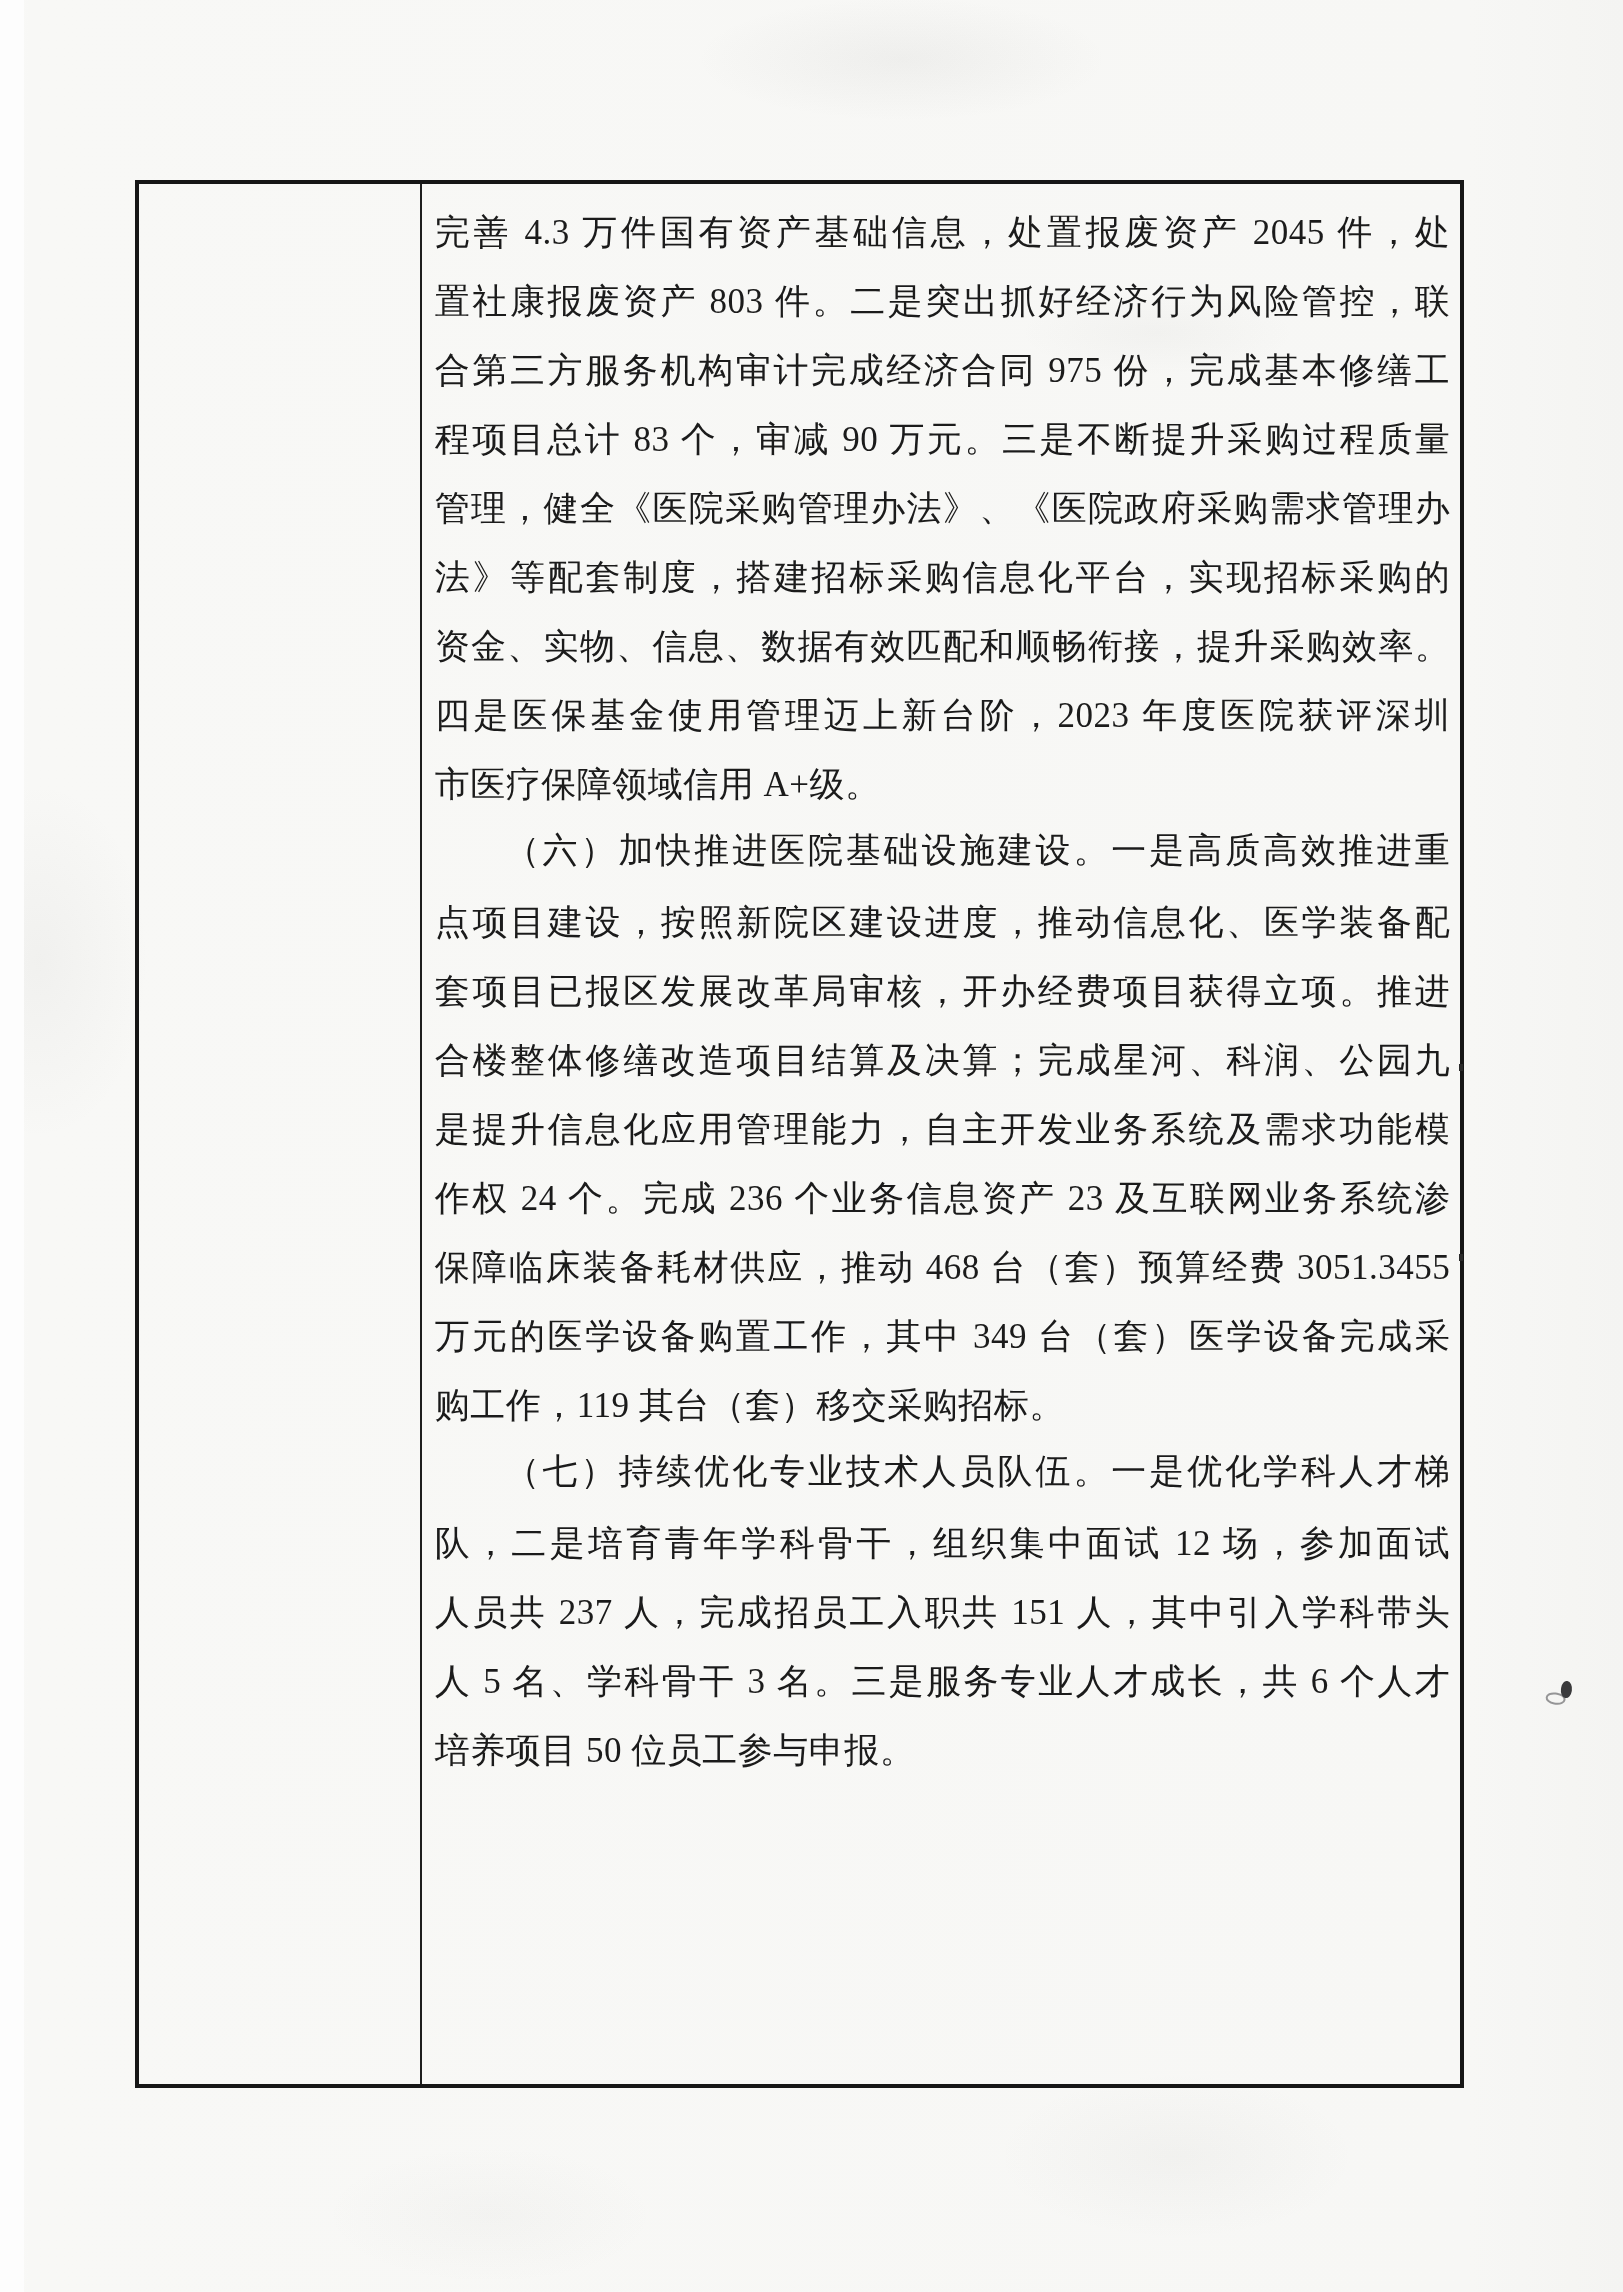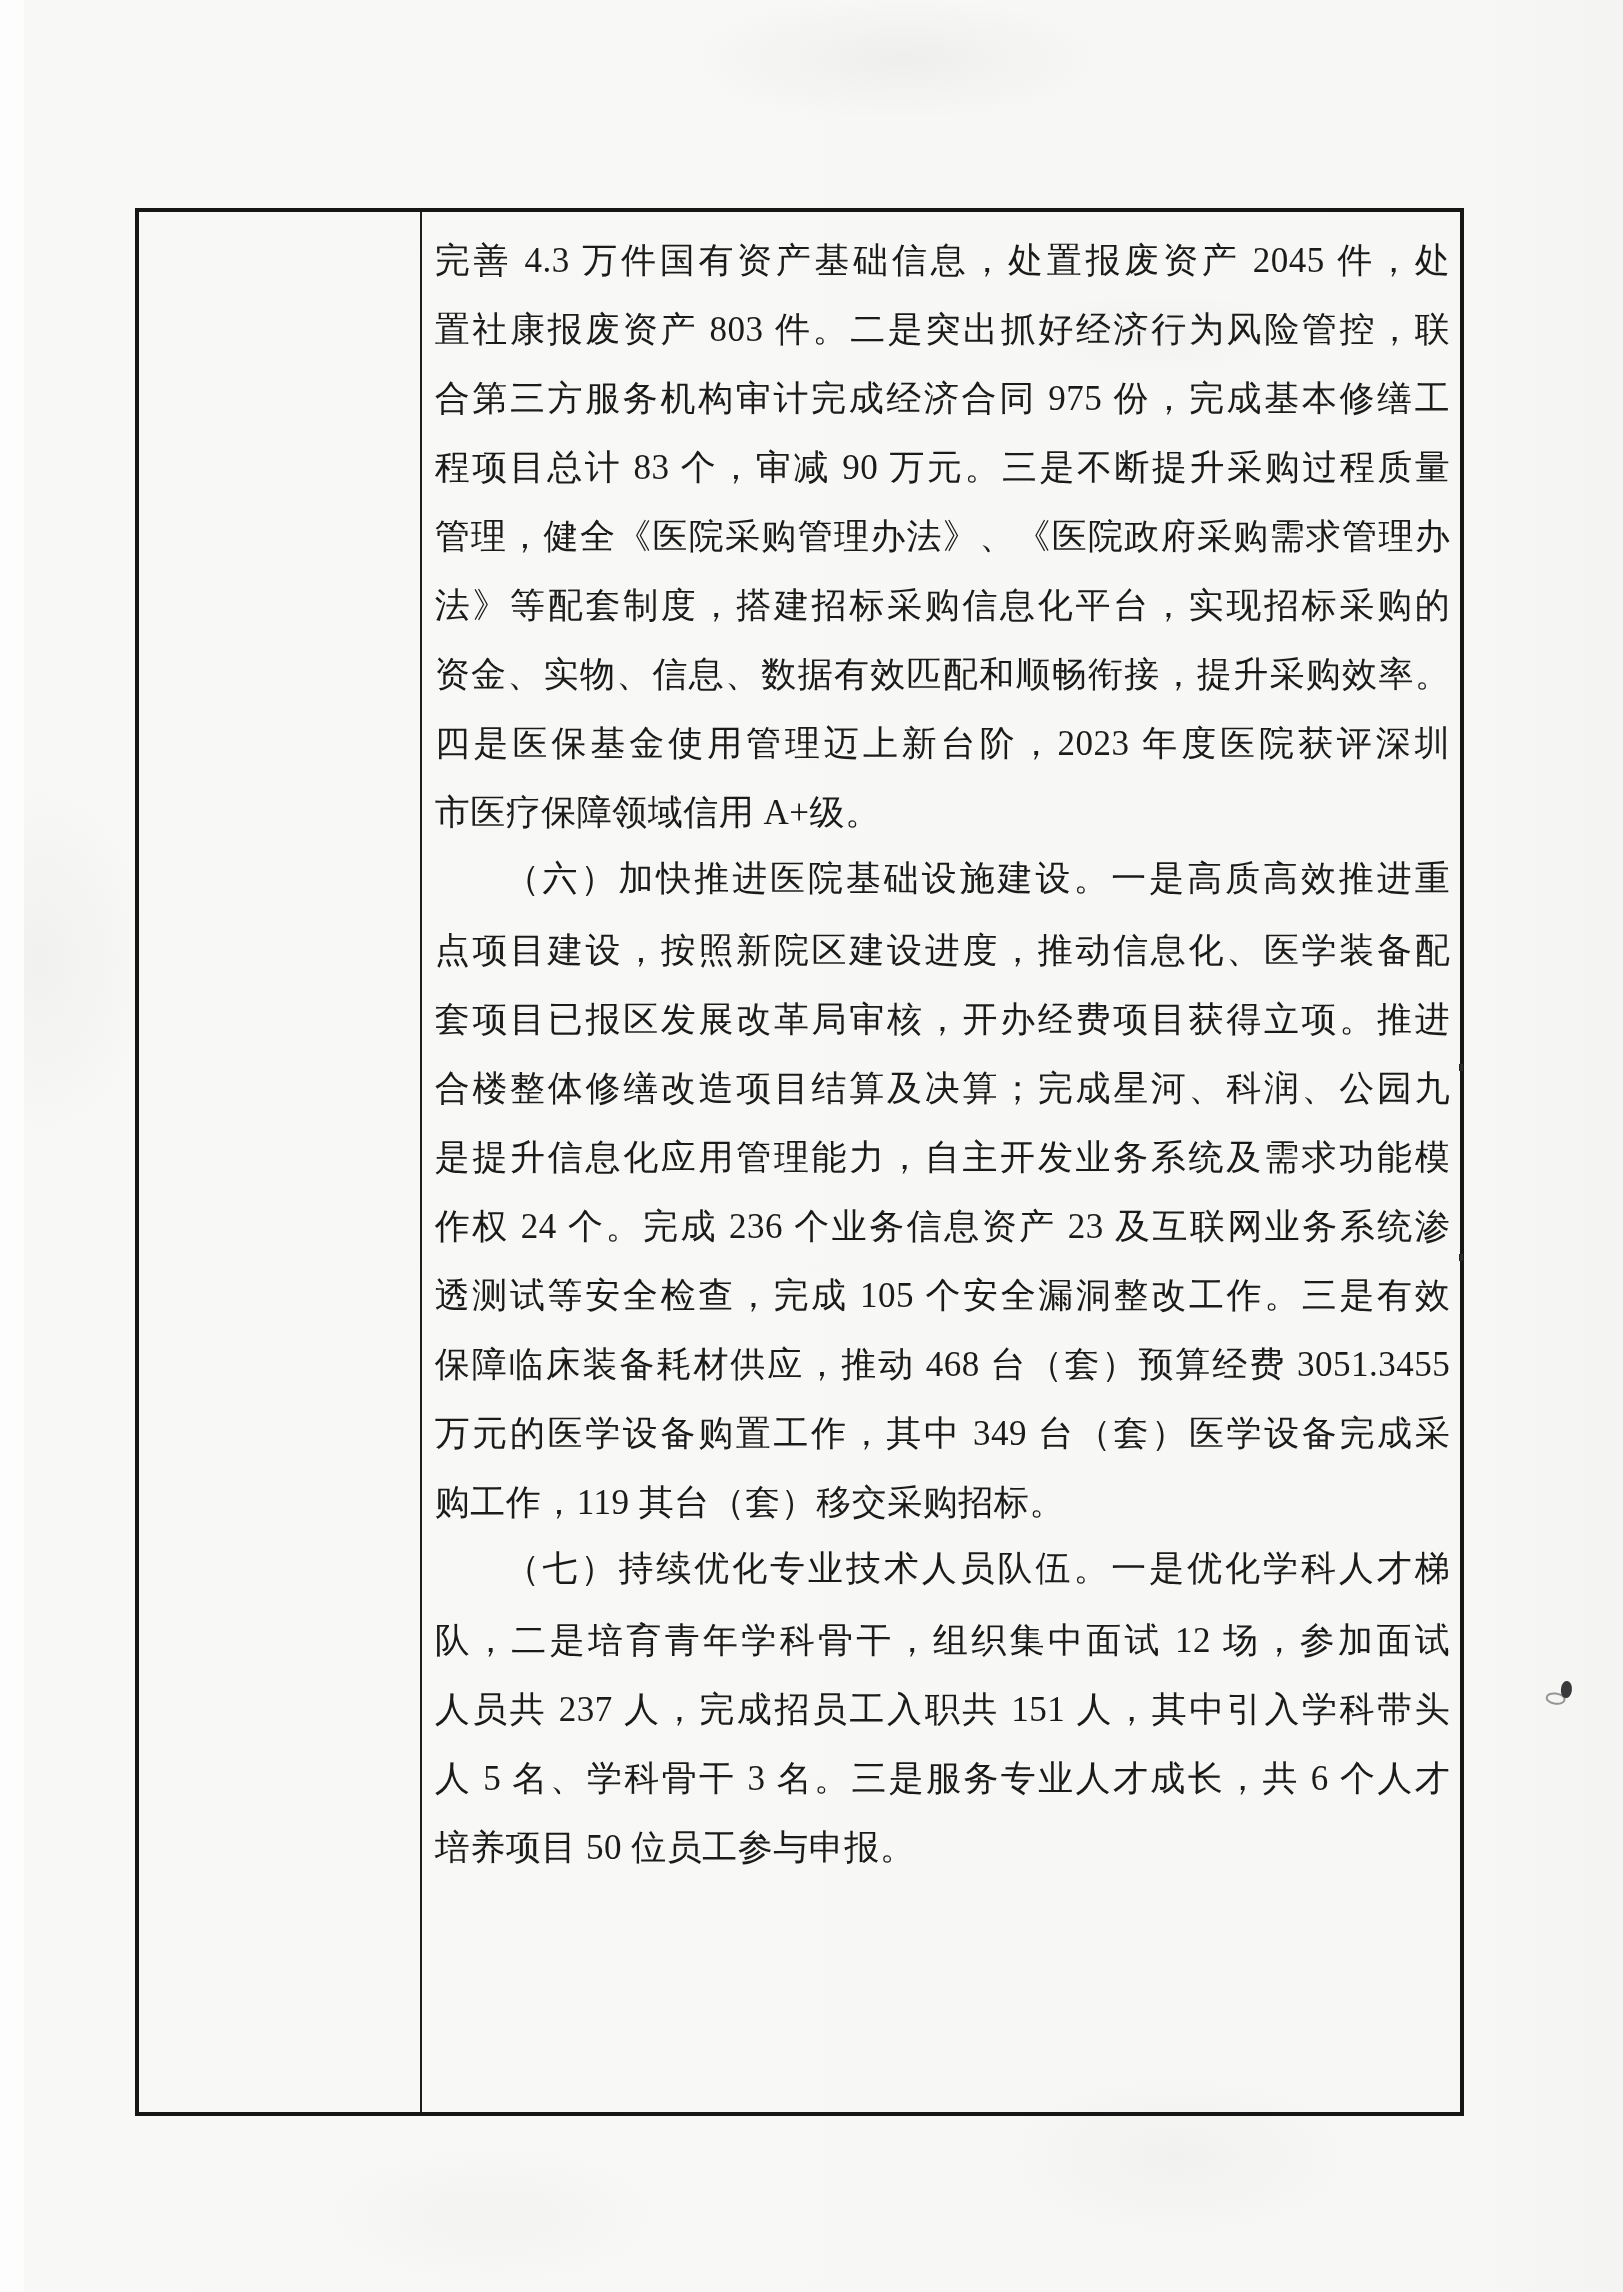--- a/index.html
+++ b/index.html
@@ -32,21 +32,21 @@
   .scan-edge-left {
     position: absolute;
     left: 0; top: 0;
     width: 23.5px; height: 2293px;
     background: #fdfdfd;
   }
   
   .doc-table {
     position: absolute;
     left: 135px;
-    top: 208px;
+    top: 180px;
     width: 1329px;
     height: 1908px;
     box-sizing: border-box;
     border: 4.9px solid #161616;
     display: flex;
     flex-direction: row;
     background: transparent;
   }
   .col-left {
     box-sizing: border-box;
@@ -125,21 +125,20 @@
         <div class="line">法》等配套制度，搭建招标采购信息化平台，实现招标采购的</div>
         <div class="line">资金、实物、信息、数据有效匹配和顺畅衔接，提升采购效率。</div>
         <div class="line">四是医保基金使用管理迈上新台阶，2023 年度医院获评深圳</div>
         <div class="line para-end">市医疗保障领域信用 A+级。</div>
         <div class="line indent">（六）加快推进医院基础设施建设。一是高质高效推进重</div>
         <div class="line">点项目建设，按照新院区建设进度，推动信息化、医学装备配</div>
         <div class="line">套项目已报区发展改革局审核，开办经费项目获得立项。推进</div>
         <div class="line">合楼整体修缮改造项目结算及决算；完成星河、科润、公园九</div>
         <div class="line">是提升信息化应用管理能力，自主开发业务系统及需求功能模</div>
         <div class="line">作权 24 个。完成 236 个业务信息资产 23 及互联网业务系统渗</div>
-        <div class="line">透测试等安全检查，完成 105 个安全漏洞整改工作。三是有效</div>
         <div class="line">保障临床装备耗材供应，推动 468 台（套）预算经费 3051.3455</div>
         <div class="line">万元的医学设备购置工作，其中 349 台（套）医学设备完成采</div>
         <div class="line para-end">购工作，119 其台（套）移交采购招标。</div>
         <div class="line indent">（七）持续优化专业技术人员队伍。一是优化学科人才梯</div>
         <div class="line">队，二是培育青年学科骨干，组织集中面试 12 场，参加面试</div>
         <div class="line">人员共 237 人，完成招员工入职共 151 人，其中引入学科带头</div>
         <div class="line">人 5 名、学科骨干 3 名。三是服务专业人才成长，共 6 个人才</div>
         <div class="line para-end">培养项目 50 位员工参与申报。</div>
       </div>
   </div>

